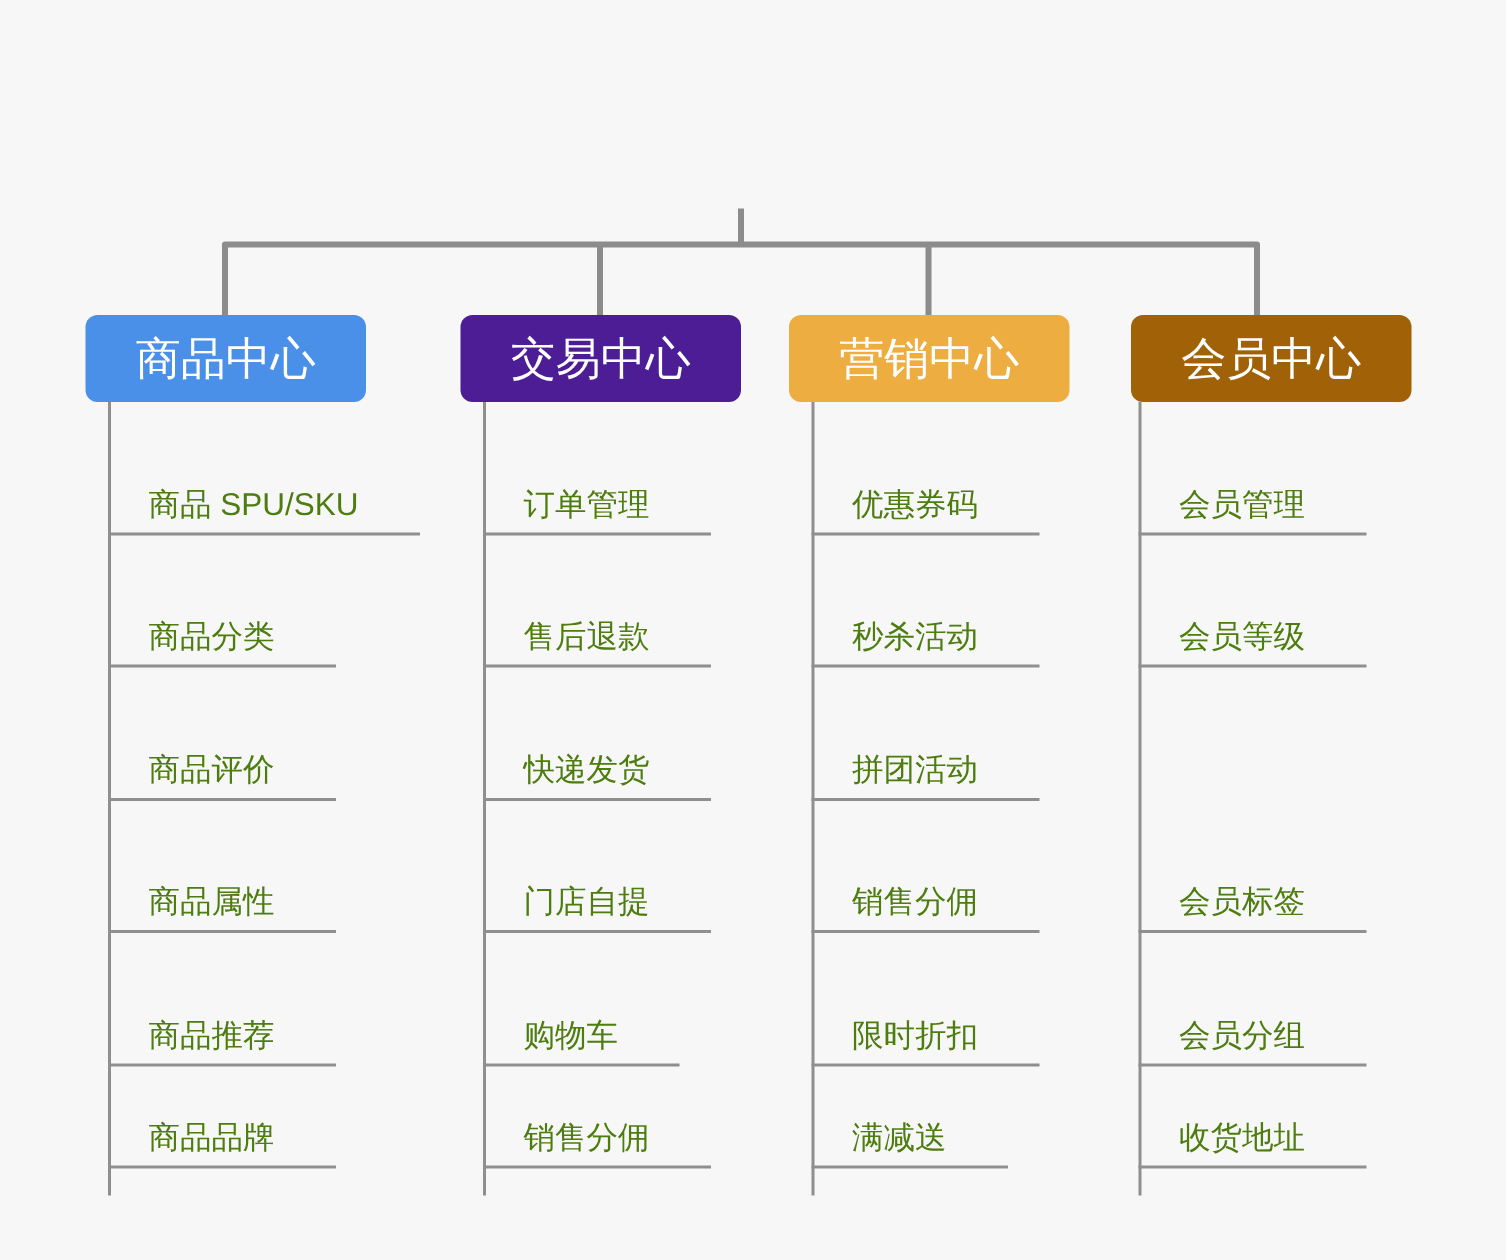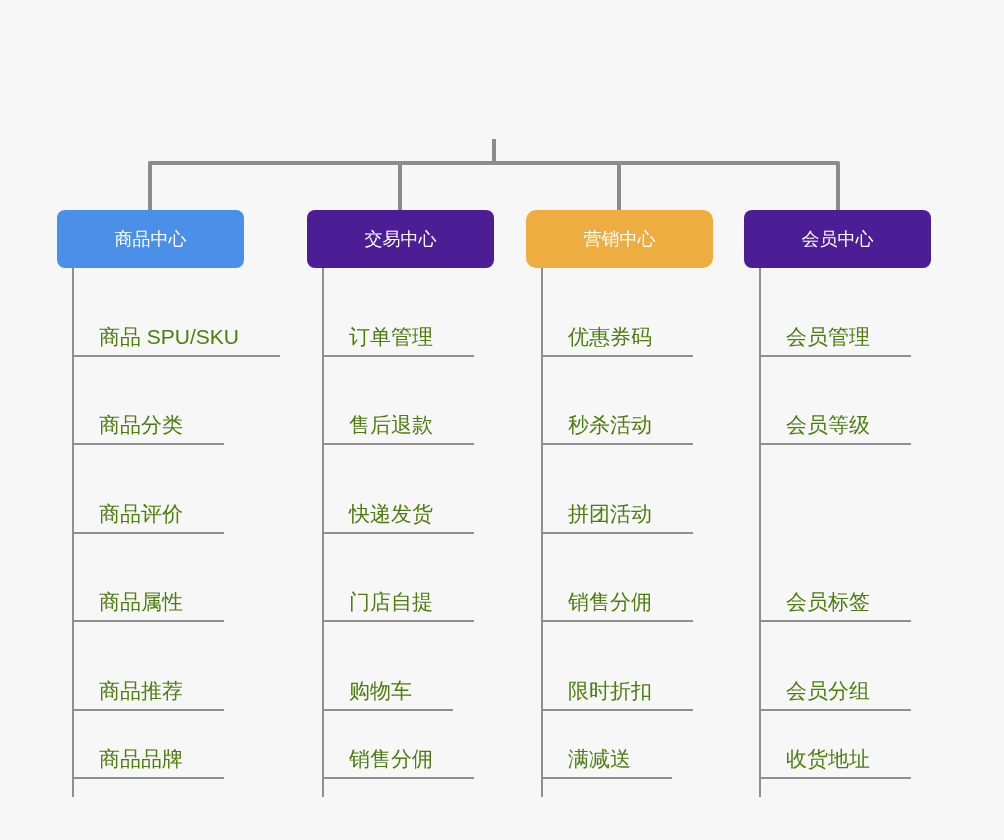--- a/index.html
+++ b/index.html
@@ -38,21 +38,21 @@
   .branch{position:absolute;top:210px;width:250px;height:600px;}
   .branch.b1{left:57px;}
   .branch.b2{left:307px;}
   .branch.b3{left:526px;}
   .branch.b4{left:744px;}
 
   .branch-header{
     position:absolute;left:0;top:0;width:187px;height:58px;
     border-radius:8px;box-sizing:border-box;
     display:flex;align-items:center;justify-content:center;
-    color:#ffffff;font-size:18px;white-space:nowrap;
+    color:#ffffff;font-size:30px;white-space:nowrap;
   }
   .spine{
     position:absolute;left:15px;top:58px;width:2px;height:529px;
     background:#8f8f8f;
   }
   .leaf{
     position:absolute;left:15px;
     padding:0 41px 7px 27px;
     border-bottom:2px solid #8f8f8f;
     font-size:21px;color:#4d7c0f;line-height:22px;
@@ -94,32 +94,32 @@
     <div class="spine"></div>
     <div class="leaf r1">订单管理</div>
     <div class="leaf r2">售后退款</div>
     <div class="leaf r3">快递发货</div>
     <div class="leaf r4">门店自提</div>
     <div class="leaf r5">购物车</div>
     <div class="leaf r6">销售分佣</div>
   </div>
 
   <div class="branch b3">
-    <div class="branch-header" style="background: rgb(237, 173, 64); border-radius: 10px;">营销中心</div>
+    <div class="branch-header" style="background: rgb(237, 173, 64);">营销中心</div>
     <div class="spine"></div>
     <div class="leaf r1">优惠券码</div>
     <div class="leaf r2">秒杀活动</div>
     <div class="leaf r3">拼团活动</div>
     <div class="leaf r4">销售分佣</div>
     <div class="leaf r5">限时折扣</div>
     <div class="leaf r6">满减送</div>
   </div>
 
   <div class="branch b4">
-    <div class="branch-header" style="background: #4c1d95;">会员中心</div>
+    <div class="branch-header" style="background: #a16207; margin-left: 10px;">会员中心</div>
     <div class="spine"></div>
     <div class="leaf r1">会员管理</div>
     <div class="leaf r2">会员等级</div>
     <div class="leaf r4">会员标签</div>
     <div class="leaf r5">会员分组</div>
     <div class="leaf r6">收货地址</div>
   </div>
 
 </div>
 

